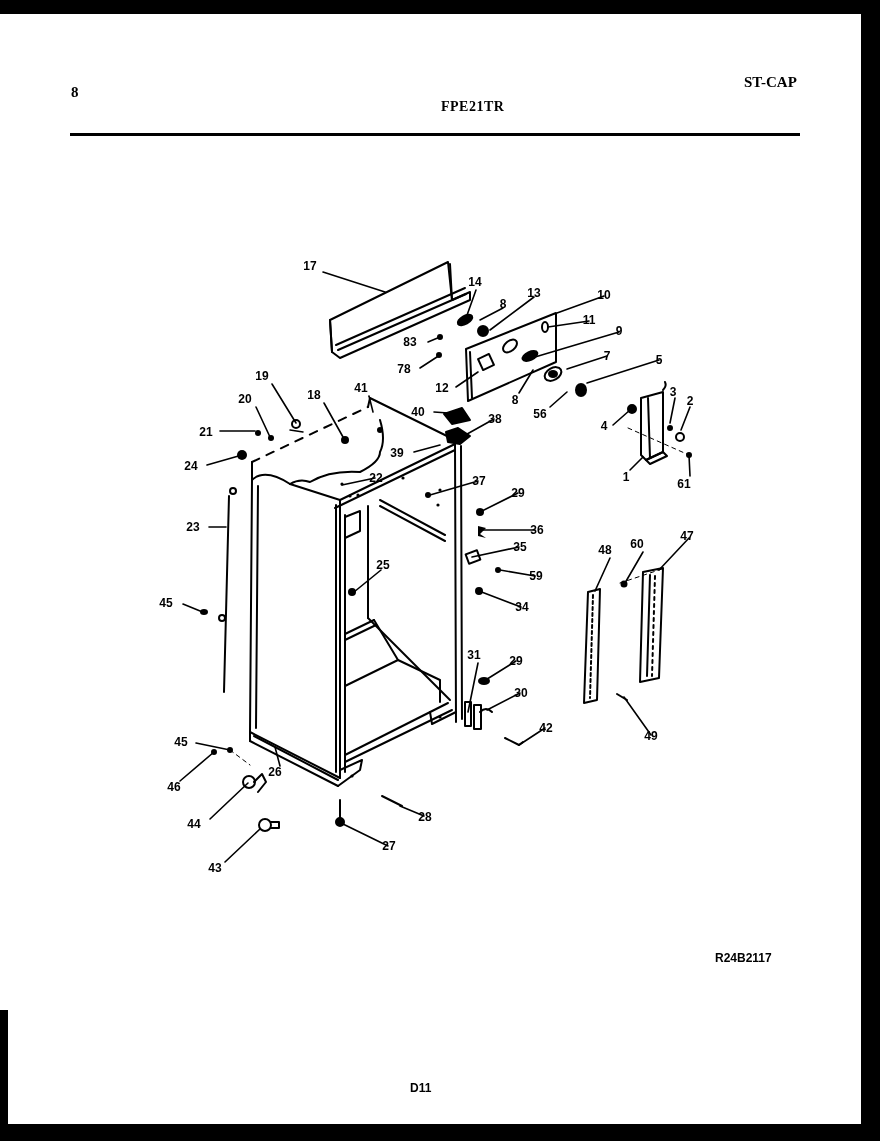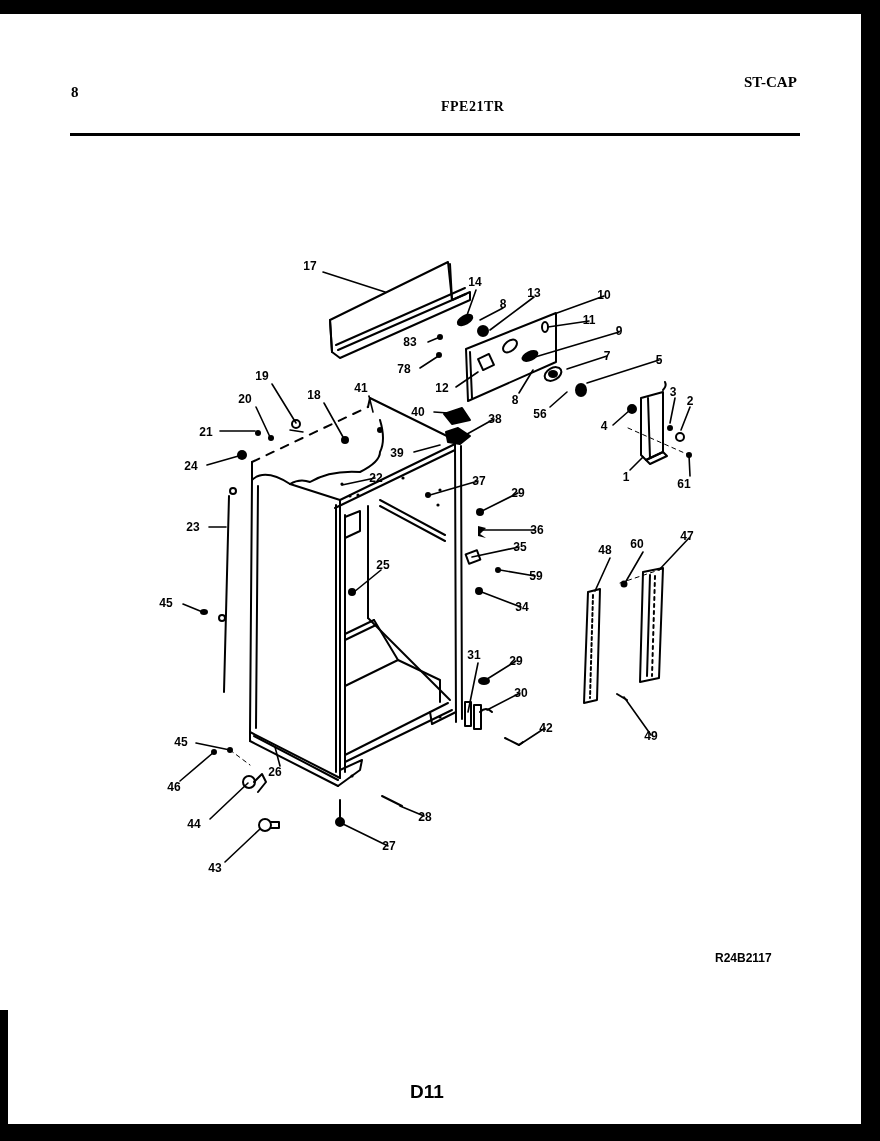--- a/index.html
+++ b/index.html
@@ -7,21 +7,21 @@
   .border-top { position:absolute; left:0; top:0; width:880px; height:14px; background:#000; }
   .border-right { position:absolute; left:861px; top:0; width:19px; height:1141px; background:#000; }
   .border-bottom { position:absolute; left:0; top:1124px; width:880px; height:17px; background:#000; }
   .border-left-noise { position:absolute; left:0; top:1010px; width:8px; height:114px; background:#000; }
   .hdr { position:absolute; font-family:"Liberation Serif", serif; font-weight:bold; color:#000; }
   .page-num { left:71px; top:84px; font-size:15px; }
   .model { left:416px; top:99px; font-size:14px; letter-spacing:0.5px;margin-left:25px; }
   .section { left:744px; top:74px; font-size:15px; }
   .rule { position:absolute; left:70px; top:133px; width:730px; height:3px; background:#000; }
   .ref { position:absolute; left:715px; top:951px; font-family:"Liberation Sans", sans-serif; font-weight:bold; font-size:12px; }
-  .figure { position:absolute; left:410px; top:1081px; font-family:"Liberation Sans", sans-serif; font-weight:bold; font-size:19px; }
+  .figure { position:absolute; left:410px; top:1081px; font-family:"Liberation Sans", sans-serif; font-weight:bold; font-size:12px; }
   svg.diagram { position:absolute; left:0; top:0; }
   svg text.callout { font-family:"Liberation Sans", sans-serif; font-weight:bold; font-size:12px; fill:#000; }
 </style>
 </head>
 <body>
 
 <div class="border-top"></div>
 <div class="border-right"></div>
 <div class="border-bottom"></div>
 <div class="border-left-noise"></div>

